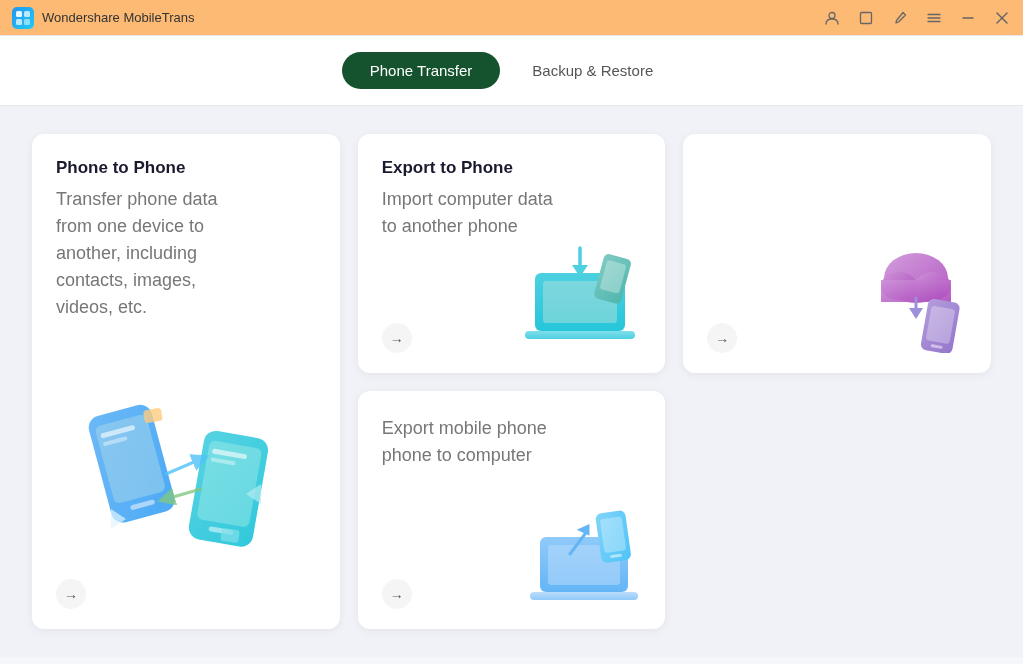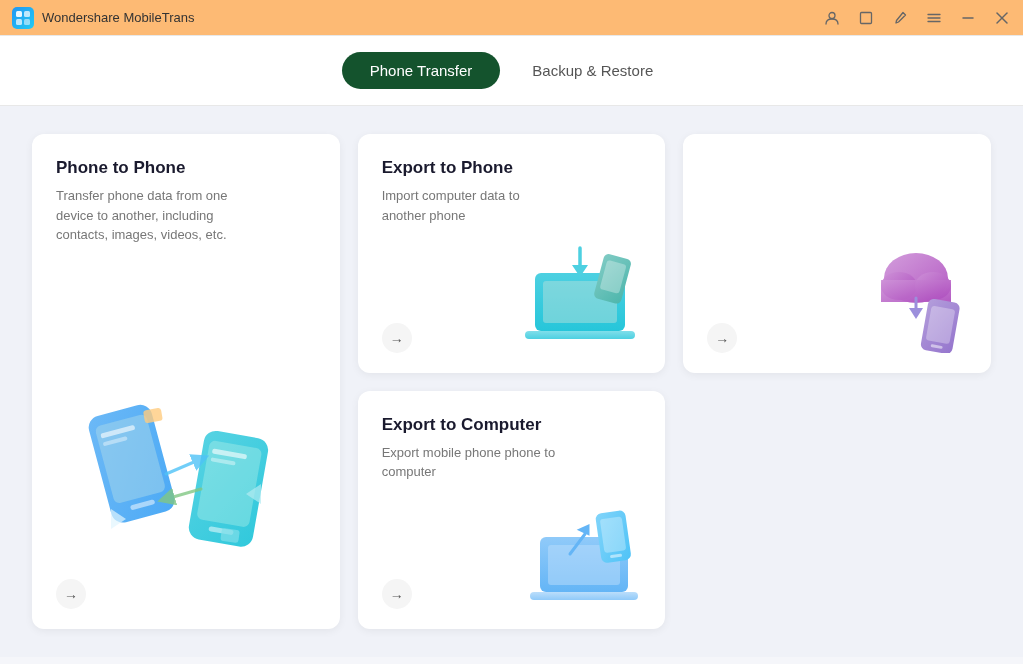--- a/index.html
+++ b/index.html
@@ -114,21 +114,21 @@
       grid-row: span 2;
     }
 
     .card-title {
       font-size: 17px;
       font-weight: 700;
       color: #1a1a2e;
       margin-bottom: 8px;
     }
     .card-desc {
-      font-size: 13px;
+      font-size: 18px;
       color: #777;
       line-height: 1.5;
       max-width: 180px;
     }
 
     .card-arrow {
       position: absolute;
       bottom: 20px;
       left: 24px;
       width: 30px;
@@ -366,21 +366,20 @@
             <stop offset="100%" stop-color="#9575cd"></stop>
           </linearGradient>
         </defs>
       </svg>
     </div>
 
     <div class="card-arrow">→</div>
   </div>
 
   <div class="card">
-    <div class="card-title">Export to Computer</div>
     <div class="card-desc">Export mobile phone phone to computer</div>
 
     <div class="export-img">
       <svg width="130" height="110" viewBox="0 0 130 110">
 
         <rect x="15" y="38" width="88" height="55" rx="6" fill="url(#exportLaptop)"></rect>
         <rect x="23" y="46" width="72" height="40" rx="3" fill="#bbdefb" opacity="0.5"></rect>
 
         <rect x="5" y="93" width="108" height="8" rx="4" fill="url(#exportBase)"></rect>
 

